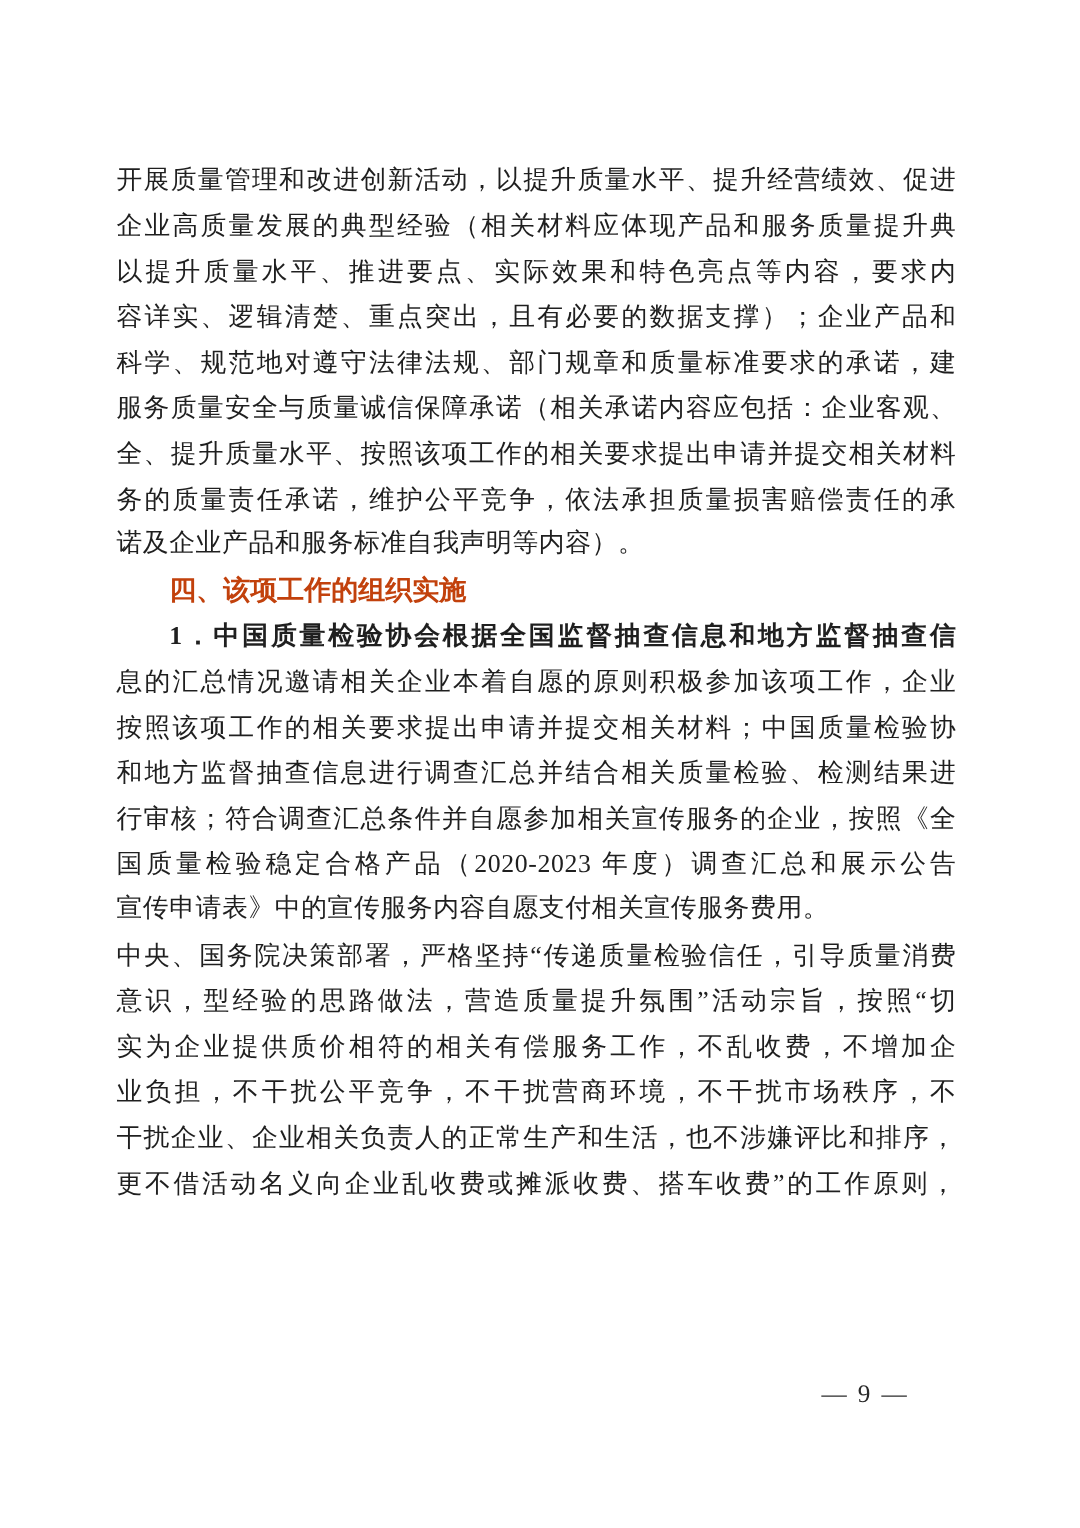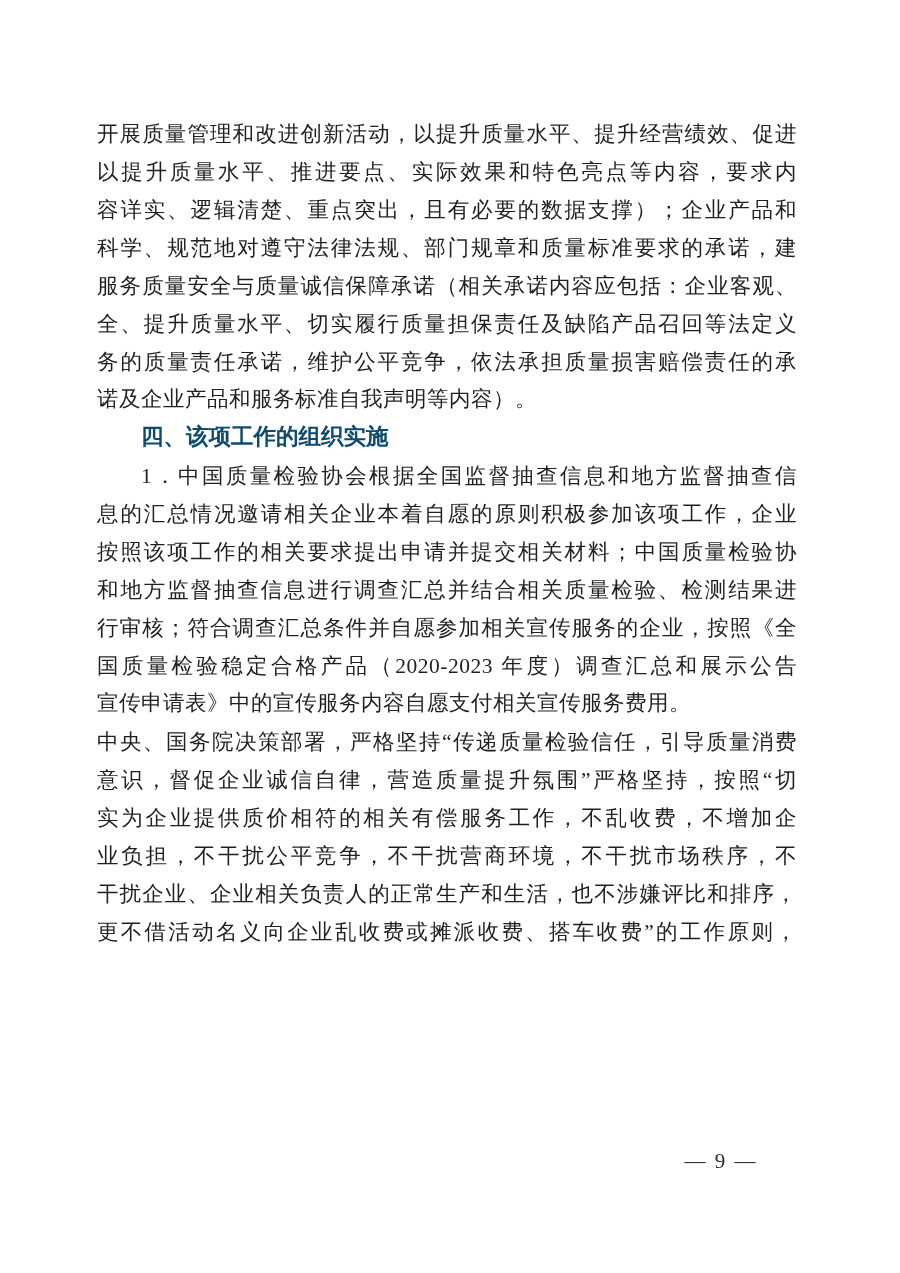--- a/index.html
+++ b/index.html
@@ -12,21 +12,21 @@
     width: 900px;
     height: 1273px;
     background: #ffffff;
     overflow: hidden;
     font-family: "Liberation Serif", "DejaVu Serif", serif;
     color: #1f1f1f;
   }
   .content {
     position: absolute;
     left: 97px;
-    top: 115px;
+    top: 131px;
     width: 700px;
   }
   .paragraph {
     margin: 0;
     padding: 0;
   }
   .line {
     font-size: 21.5px;
     line-height: 38px;
     height: 38px;
@@ -34,29 +34,30 @@
     text-align-last: justify;
     letter-spacing: 0.5px;
     color: #1f1f1f;
   }
   .line.no-stretch {
     text-align-last: left;
     font-family: Liberation Mono, monospace;
   }
   .line.indent {
     text-indent: 44px;
+    font-weight: bold;
   }
   .heading {
-    font-family: Liberation Mono, monospace;
+    font-family: Liberation Serif, serif;
     font-weight: 700;
     font-size: 22.5px;
     line-height: 38px;
     height: 38px;
     text-indent: 44px;
-    color: #0c4a6e;
+    color: #c2410c;
   }
   .page-number {
     position: absolute;
     left: 676px;
     top: 1147px;
     width: 90px;
     font-size: 21px;
     line-height: 28px;
     text-align: center;
     letter-spacing: 2px;
@@ -64,41 +65,42 @@
     font-family: "Liberation Serif", "DejaVu Serif", serif;
   }
 </style>
 </head>
 <body>
 
 <div class="page">
   <div class="content">
       <div class="paragraph">
         <div class="line">开展质量管理和改进创新活动，以提升质量水平、提升经营绩效、促进</div>
+        <div class="line">企业高质量发展的典型经验（相关材料应体现产品和服务质量提升典</div>
         <div class="line">以提升质量水平、推进要点、实际效果和特色亮点等内容，要求内</div>
         <div class="line">容详实、逻辑清楚、重点突出，且有必要的数据支撑）；企业产品和</div>
         <div class="line">科学、规范地对遵守法律法规、部门规章和质量标准要求的承诺，建</div>
         <div class="line">服务质量安全与质量诚信保障承诺（相关承诺内容应包括：企业客观、</div>
-        <div class="line">全、提升质量水平、切实履行质量担保责任及缺陷产品召回等法定义</div>
+        <div class="line">全、提升质量水平、按照该项工作的相关要求提出申请并提交相关材料</div>
         <div class="line">务的质量责任承诺，维护公平竞争，依法承担质量损害赔偿责任的承</div>
         <div class="line no-stretch">诺及企业产品和服务标准自我声明等内容）。</div>
       </div>
       <div class="heading">四、该项工作的组织实施</div>
       <div class="paragraph">
         <div class="line indent">1．中国质量检验协会根据全国监督抽查信息和地方监督抽查信</div>
         <div class="line">息的汇总情况邀请相关企业本着自愿的原则积极参加该项工作，企业</div>
         <div class="line">按照该项工作的相关要求提出申请并提交相关材料；中国质量检验协</div>
         <div class="line">和地方监督抽查信息进行调查汇总并结合相关质量检验、检测结果进</div>
         <div class="line">行审核；符合调查汇总条件并自愿参加相关宣传服务的企业，按照《全</div>
         <div class="line">国质量检验稳定合格产品（2020-2023 年度）调查汇总和展示公告</div>
         <div class="line no-stretch">宣传申请表》中的宣传服务内容自愿支付相关宣传服务费用。</div>
       </div>
       <div class="paragraph">
         <div class="line">中央、国务院决策部署，严格坚持“传递质量检验信任，引导质量消费</div>
-        <div class="line">意识，督促企业诚信自律，营造质量提升氛围”严格坚持，按照“切</div>
+        <div class="line">意识，型经验的思路做法，营造质量提升氛围”活动宗旨，按照“切</div>
         <div class="line">实为企业提供质价相符的相关有偿服务工作，不乱收费，不增加企</div>
         <div class="line">业负担，不干扰公平竞争，不干扰营商环境，不干扰市场秩序，不</div>
         <div class="line">干扰企业、企业相关负责人的正常生产和生活，也不涉嫌评比和排序，</div>
         <div class="line">更不借活动名义向企业乱收费或摊派收费、搭车收费”的工作原则，</div>
       </div>
     </div>
   <div class="page-number">— 9 —</div>
 </div>
 
 </body></html>

